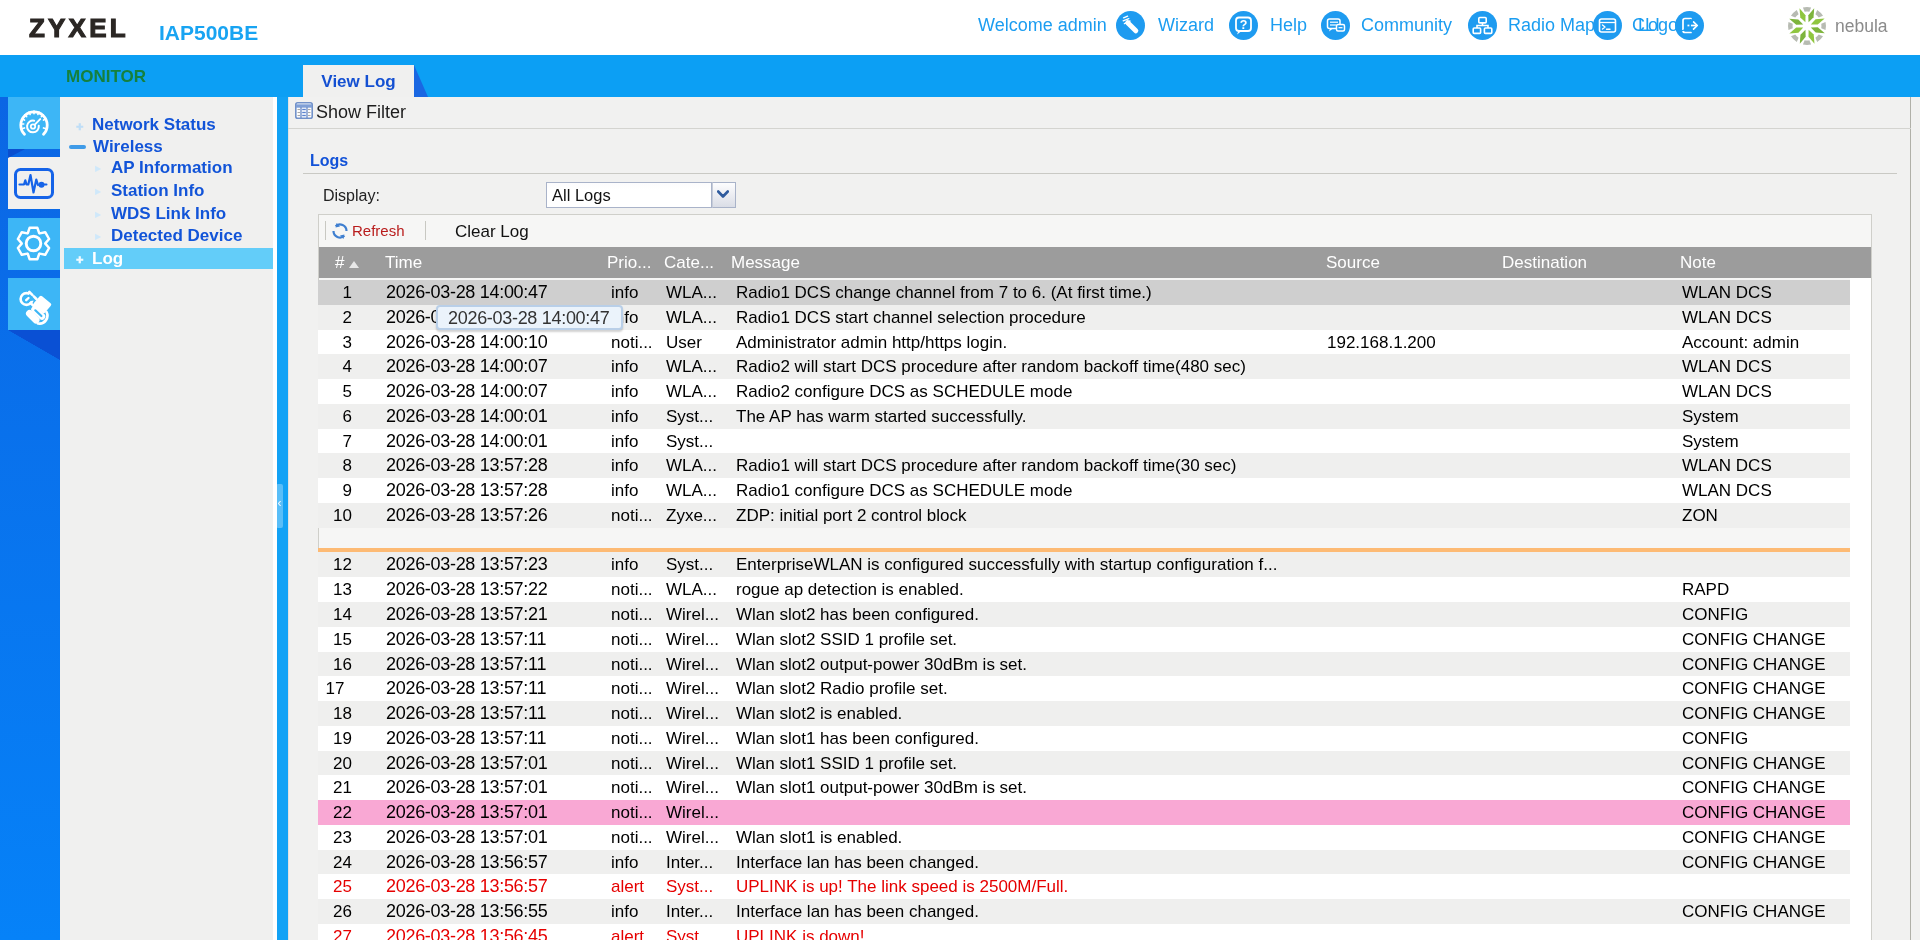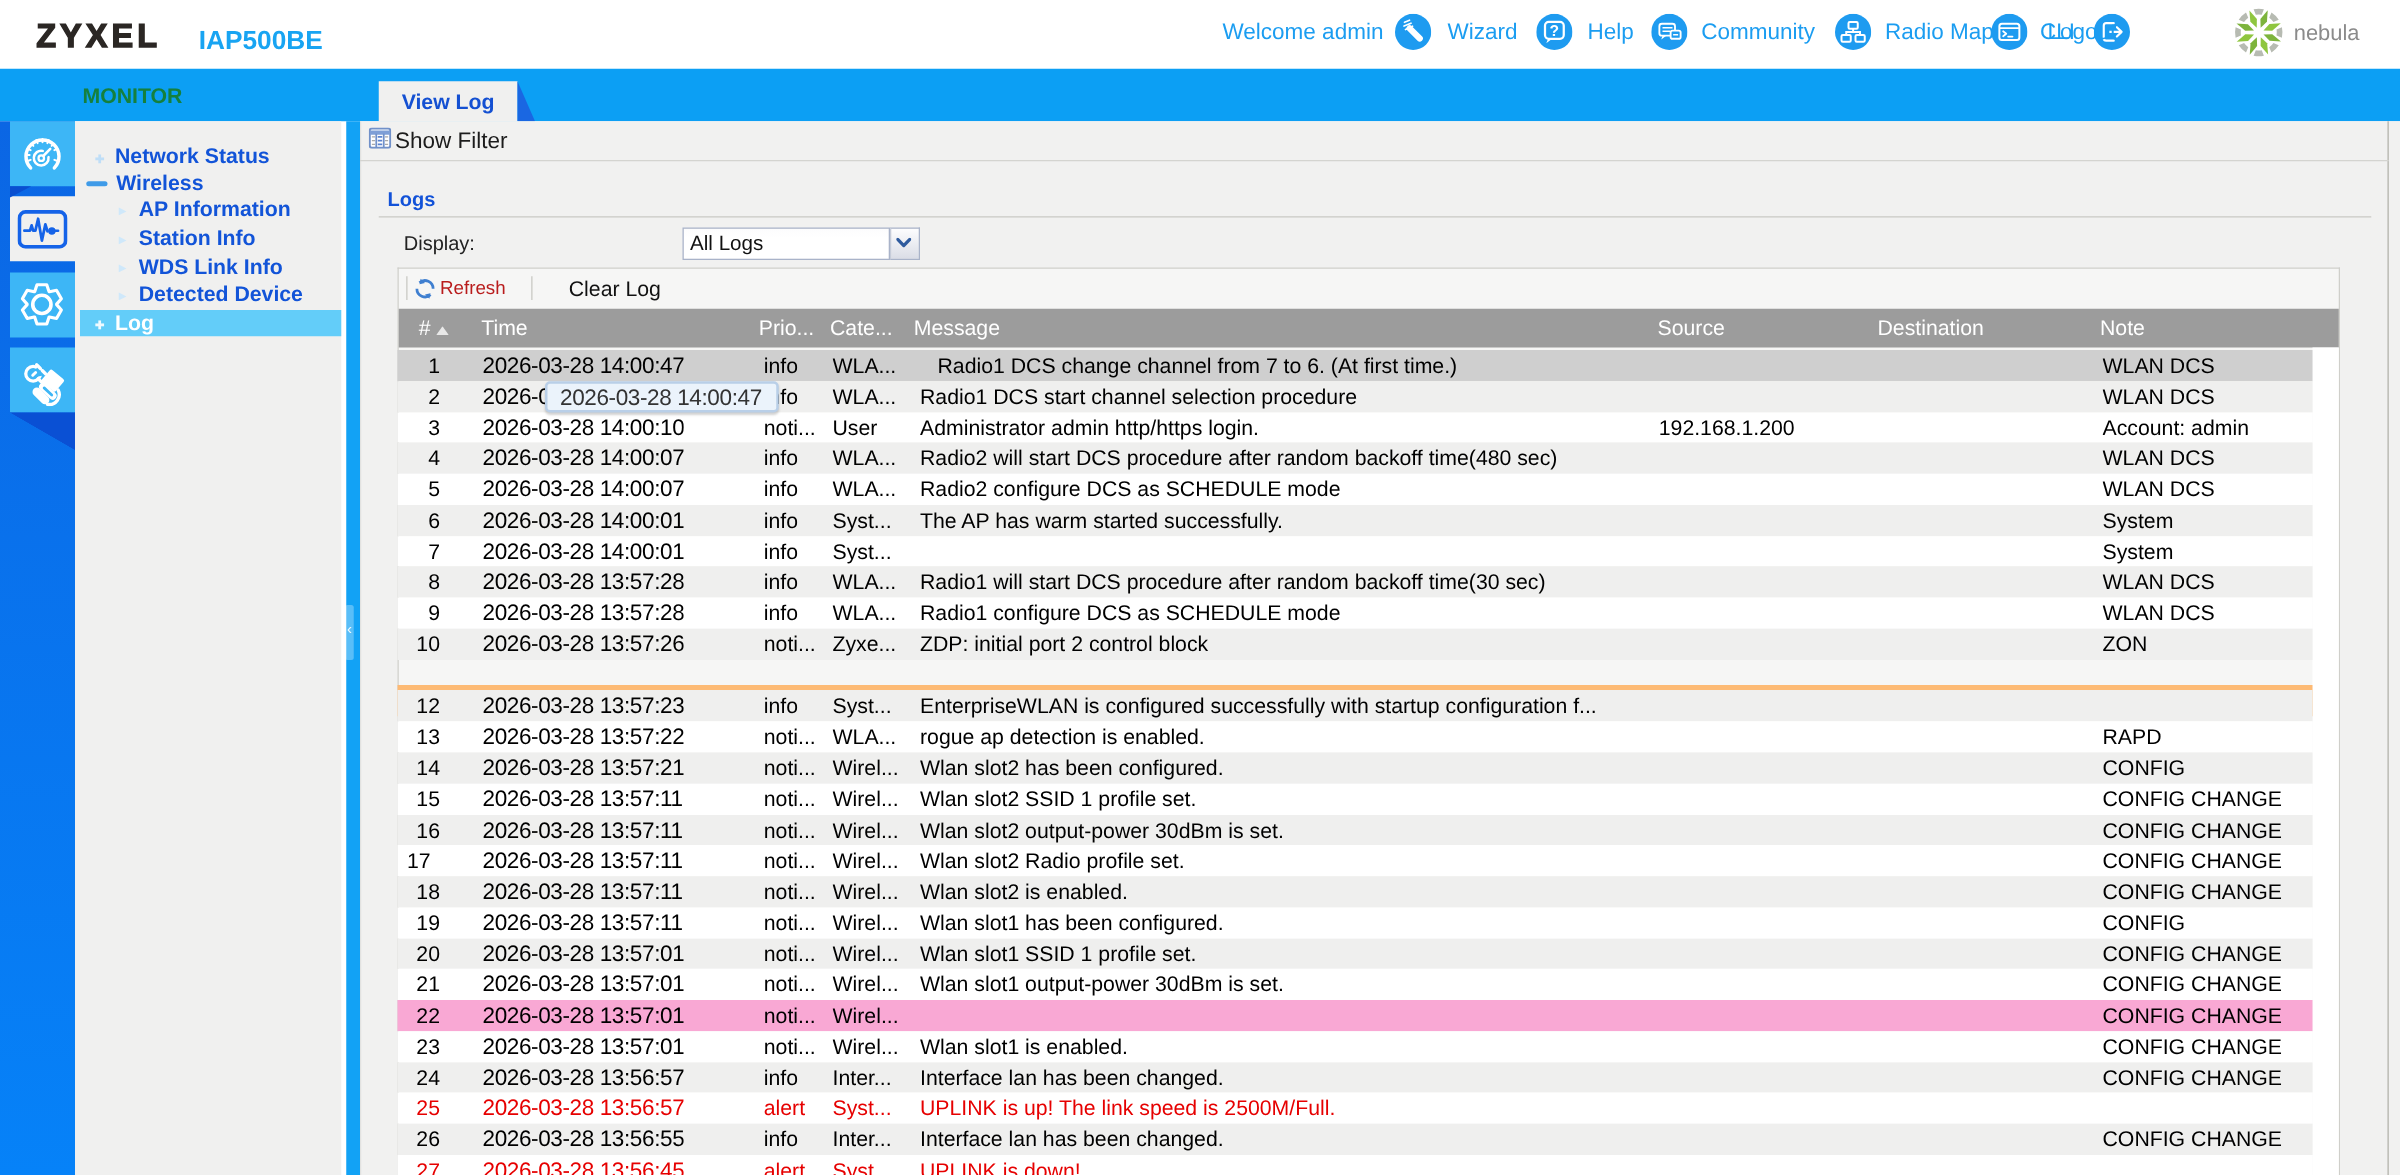--- a/index.html
+++ b/index.html
@@ -237,21 +237,21 @@
 <div class="th" style="left:1680px;">Note</div>
 
 <div class="abs" style="left:1850px;top:278px;width:21px;height:662px;background:#fff;"></div>
 
 <div class="abs" style="left:0;top:0;">
 <div class="row" style="top:280.00px;background:#cfcfcf;">
   <div class="c" style="left:0;width:34px;text-align:right;">1</div>
   <div class="c t" style="left:68px;">2026-03-28 14:00:47</div>
   <div class="c" style="left:293px;">info</div>
   <div class="c" style="left:348px;">WLA...</div>
-  <div class="c" style="left:432px;width:585px;">Radio1 DCS change channel from 7 to 6. (At first time.)</div>
+  <div class="c" style="left:418px;width:585px;">Radio1 DCS change channel from 7 to 6. (At first time.)</div>
   <div class="c" style="left:1009px;"></div>
   <div class="c" style="left:1364px;">WLAN DCS</div>
 </div>
 <div class="row" style="top:304.77px;background:#efefee;">
   <div class="c" style="left:0;width:34px;text-align:right;">2</div>
   <div class="c t" style="left:68px;">2026-03-28 14:00:47</div>
   <div class="c" style="left:293px;">info</div>
   <div class="c" style="left:348px;">WLA...</div>
   <div class="c" style="left:418px;width:585px;">Radio1 DCS start channel selection procedure</div>
   <div class="c" style="left:1009px;"></div>

